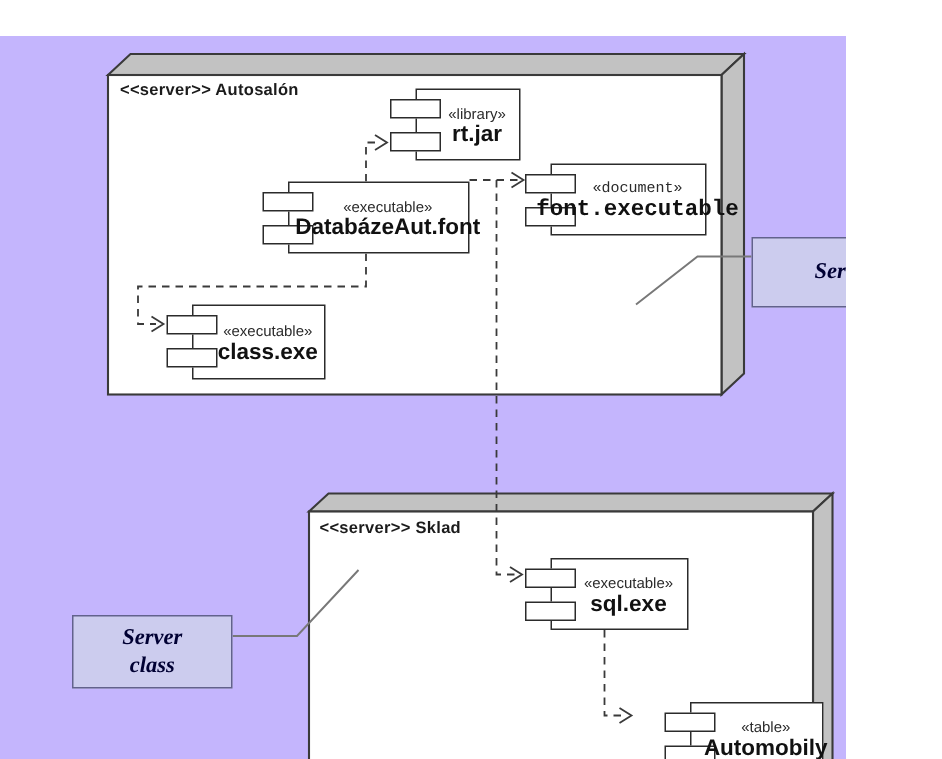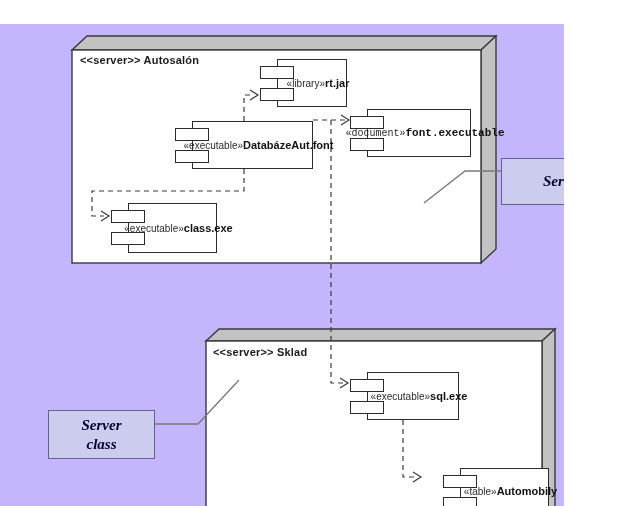--- a/index.html
+++ b/index.html
@@ -37,25 +37,25 @@
     font-size:11px;font-weight:bold;color:#1b1b1b;
     white-space:nowrap;letter-spacing:.2px;
   }
   .component{
     position:absolute;z-index:2;
     background:#ffffff;
     border:1.4px solid var(--component-border);
   }
   .comp-text{
     position:absolute;left:12px;right:0;top:0;bottom:0;
-    display:flex;flex-direction:row;align-items:center;justify-content:center;
+    display:flex;flex-direction:column;align-items:center;justify-content:center;
     line-height:13px;text-align:center;
   }
   .stereo{font-size:10px;color:#2b2b2b;white-space:nowrap;}
-  .cname{font-size:11px;font-weight:bold;color:#111;white-space:nowrap;}
+  .cname{font-size:15px;font-weight:bold;color:#111;white-space:nowrap;}
   .tab{
     position:absolute;left:-18px;width:34px;height:13px;
     background:#ffffff;border:1.4px solid var(--component-border);
   }
   .tab.t1{top:6px;}
   .tab.t2{top:28px;}
   .annotation{
     position:absolute;z-index:3;
     background:var(--annotation-fill);
     border:1.5px solid var(--annotation-border);

